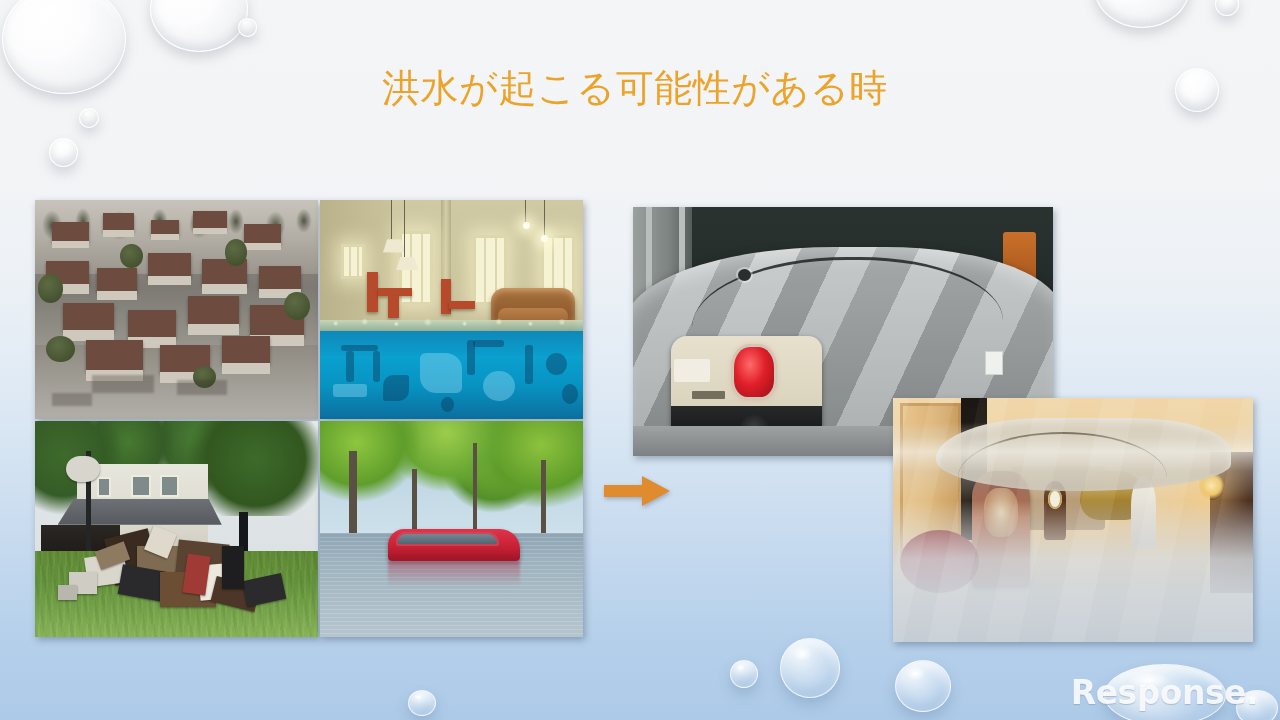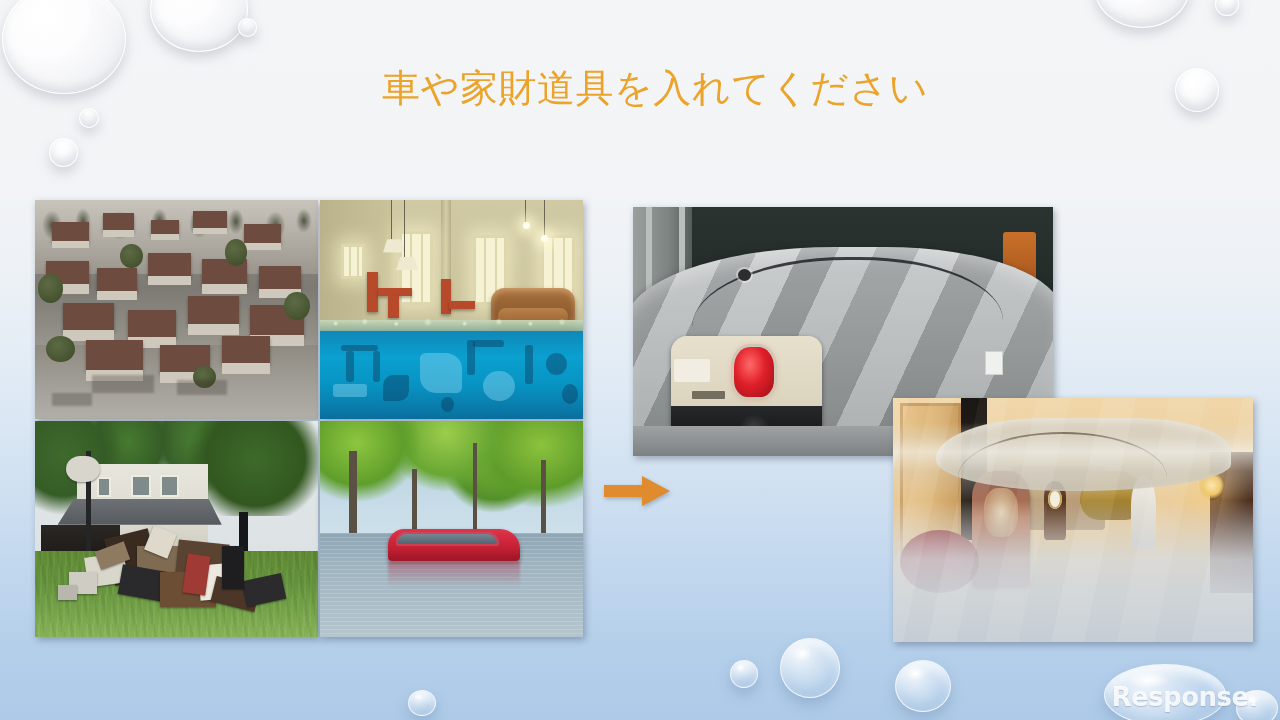--- a/index.html
+++ b/index.html
@@ -440,21 +440,21 @@
     width: 66px; height: 30px;
     filter: drop-shadow(1px 2px 2px rgba(60,75,95,.35));
   }
   #arrow svg { display:block; }
 
   
   #watermark {
     position: absolute;
     right: 22px; bottom: 8px;
     color: rgba(255,255,255,0.88);
-    font-size: 26px;
+    font-size: 33px;
     font-weight: 700;
     letter-spacing: -0.5px;
     text-shadow: 0 1px 1px rgba(120,140,165,0.45);
     font-family: "DejaVu Sans", sans-serif;
   }
 </style>
 </head>
 <body>
 
 <div id="slide">
@@ -493,21 +493,21 @@
       <span class="gloss"></span>
     </div>
   <div class="bubble blue" style="left:1236px;top:690px;width:40px;height:34px;">
       <span class="gloss"></span>
     </div>
   <div class="bubble blue" style="left:408px;top:690px;width:26px;height:24px;">
       <span class="gloss"></span>
     </div>
 
   <div id="title">
-    <span class="line2">車や家財道具を入れてください</span>
+    <span class="line2">洪水が起こる可能性がある時</span>
   </div>
 
   <div class="photo p1 shadowed" style="left:35px;top:200px;width:283px;height:219px;">
     <div class="inner">
       <div class="sky"></div>
       <div class="water-far"></div>
       <div class="trees"></div>
       <div class="water-near"></div>
 
       <div class="house" style="left:6%;top:10%;width:13%;height:9%;"></div>

